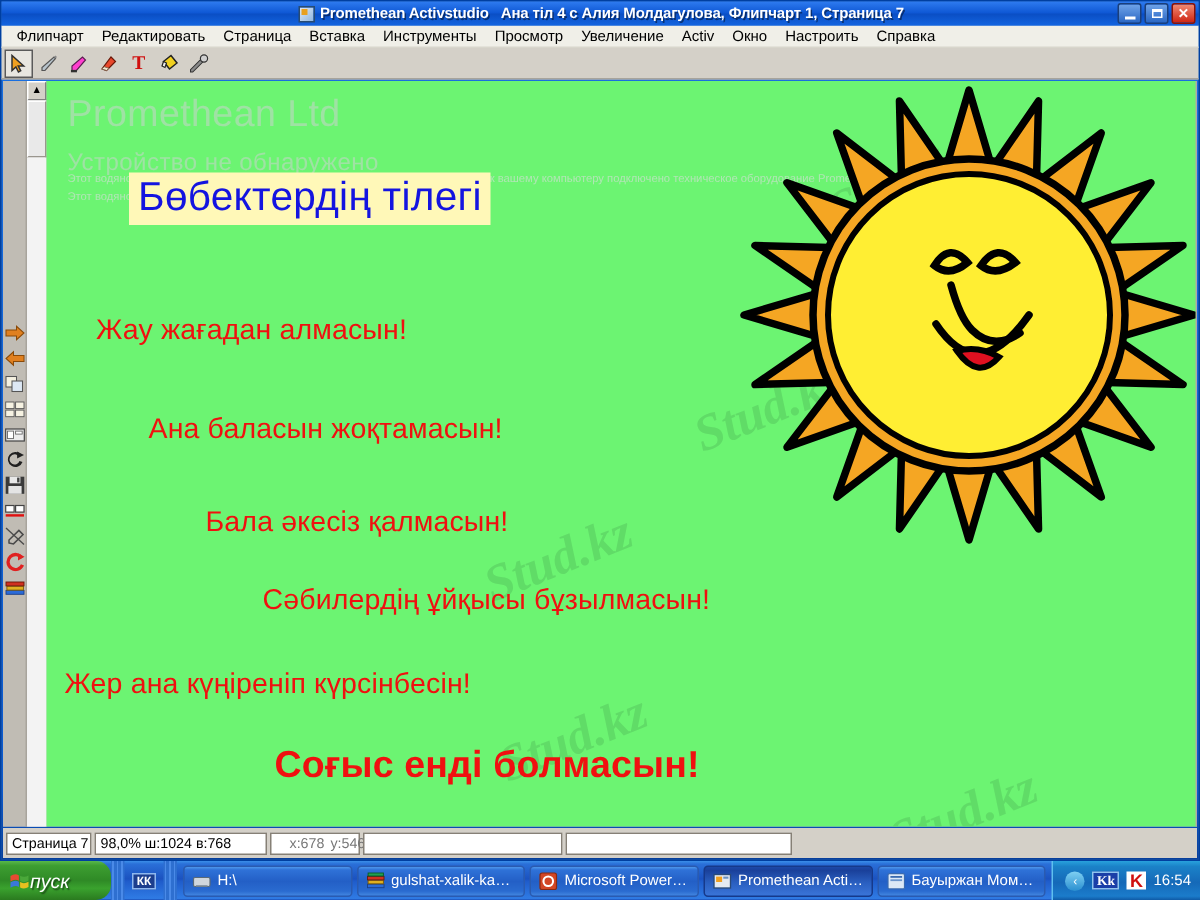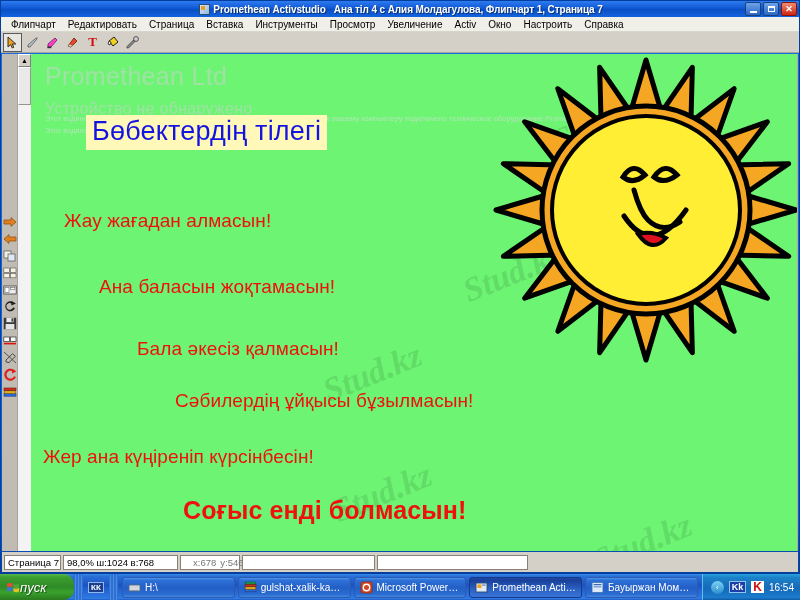--- a/index.html
+++ b/index.html
@@ -202,21 +202,21 @@
     flex: 0 0 auto; height: 26px; display:flex; align-items:center; gap:5px; padding: 0 6px 0 8px;
     background: linear-gradient(to bottom,#28a1dc 0%,#1b82c8 14%,#1569b8 55%,#1b7ccb 90%,#0f5aa6 100%);
     border-left: 1px solid #5fc0ee;
     color:#fff; font-size:10px;
   }
   .tray .chev {
     width:13px;height:13px;border-radius:50%;
     background:linear-gradient(to bottom,#7fd0f2,#2a8fd0);
     display:flex;align-items:center;justify-content:center;font-size:8px;color:#fff;
   }
-  .tray .kk { background:#1b3fa8; color:#fff; font-size:9px; font-weight:bold; padding:0 2px; border:1px solid #8fc4ee; }
+  .tray .kk { background:#1b3fa8; color:#fff; font-size:9px; font-weight:bold; padding:0 2px; border:1px solid #8fc4ee;font-family:Liberation Serif, serif; }
   .tray .kav { color:#d01010; font-weight:bold; font-size:12px; background:#fff; padding:0 2px; line-height:12px; }
   .clock { font-size:10px; color:#fff; }
 
   .desk-strip { position:absolute; left:0; top:0; width:800px; height:600px; background:#1e5faa; z-index:-1; }
 </style>
 </head>
 <body>
 
 <div id="app">
   <div class="desk-strip"></div>

